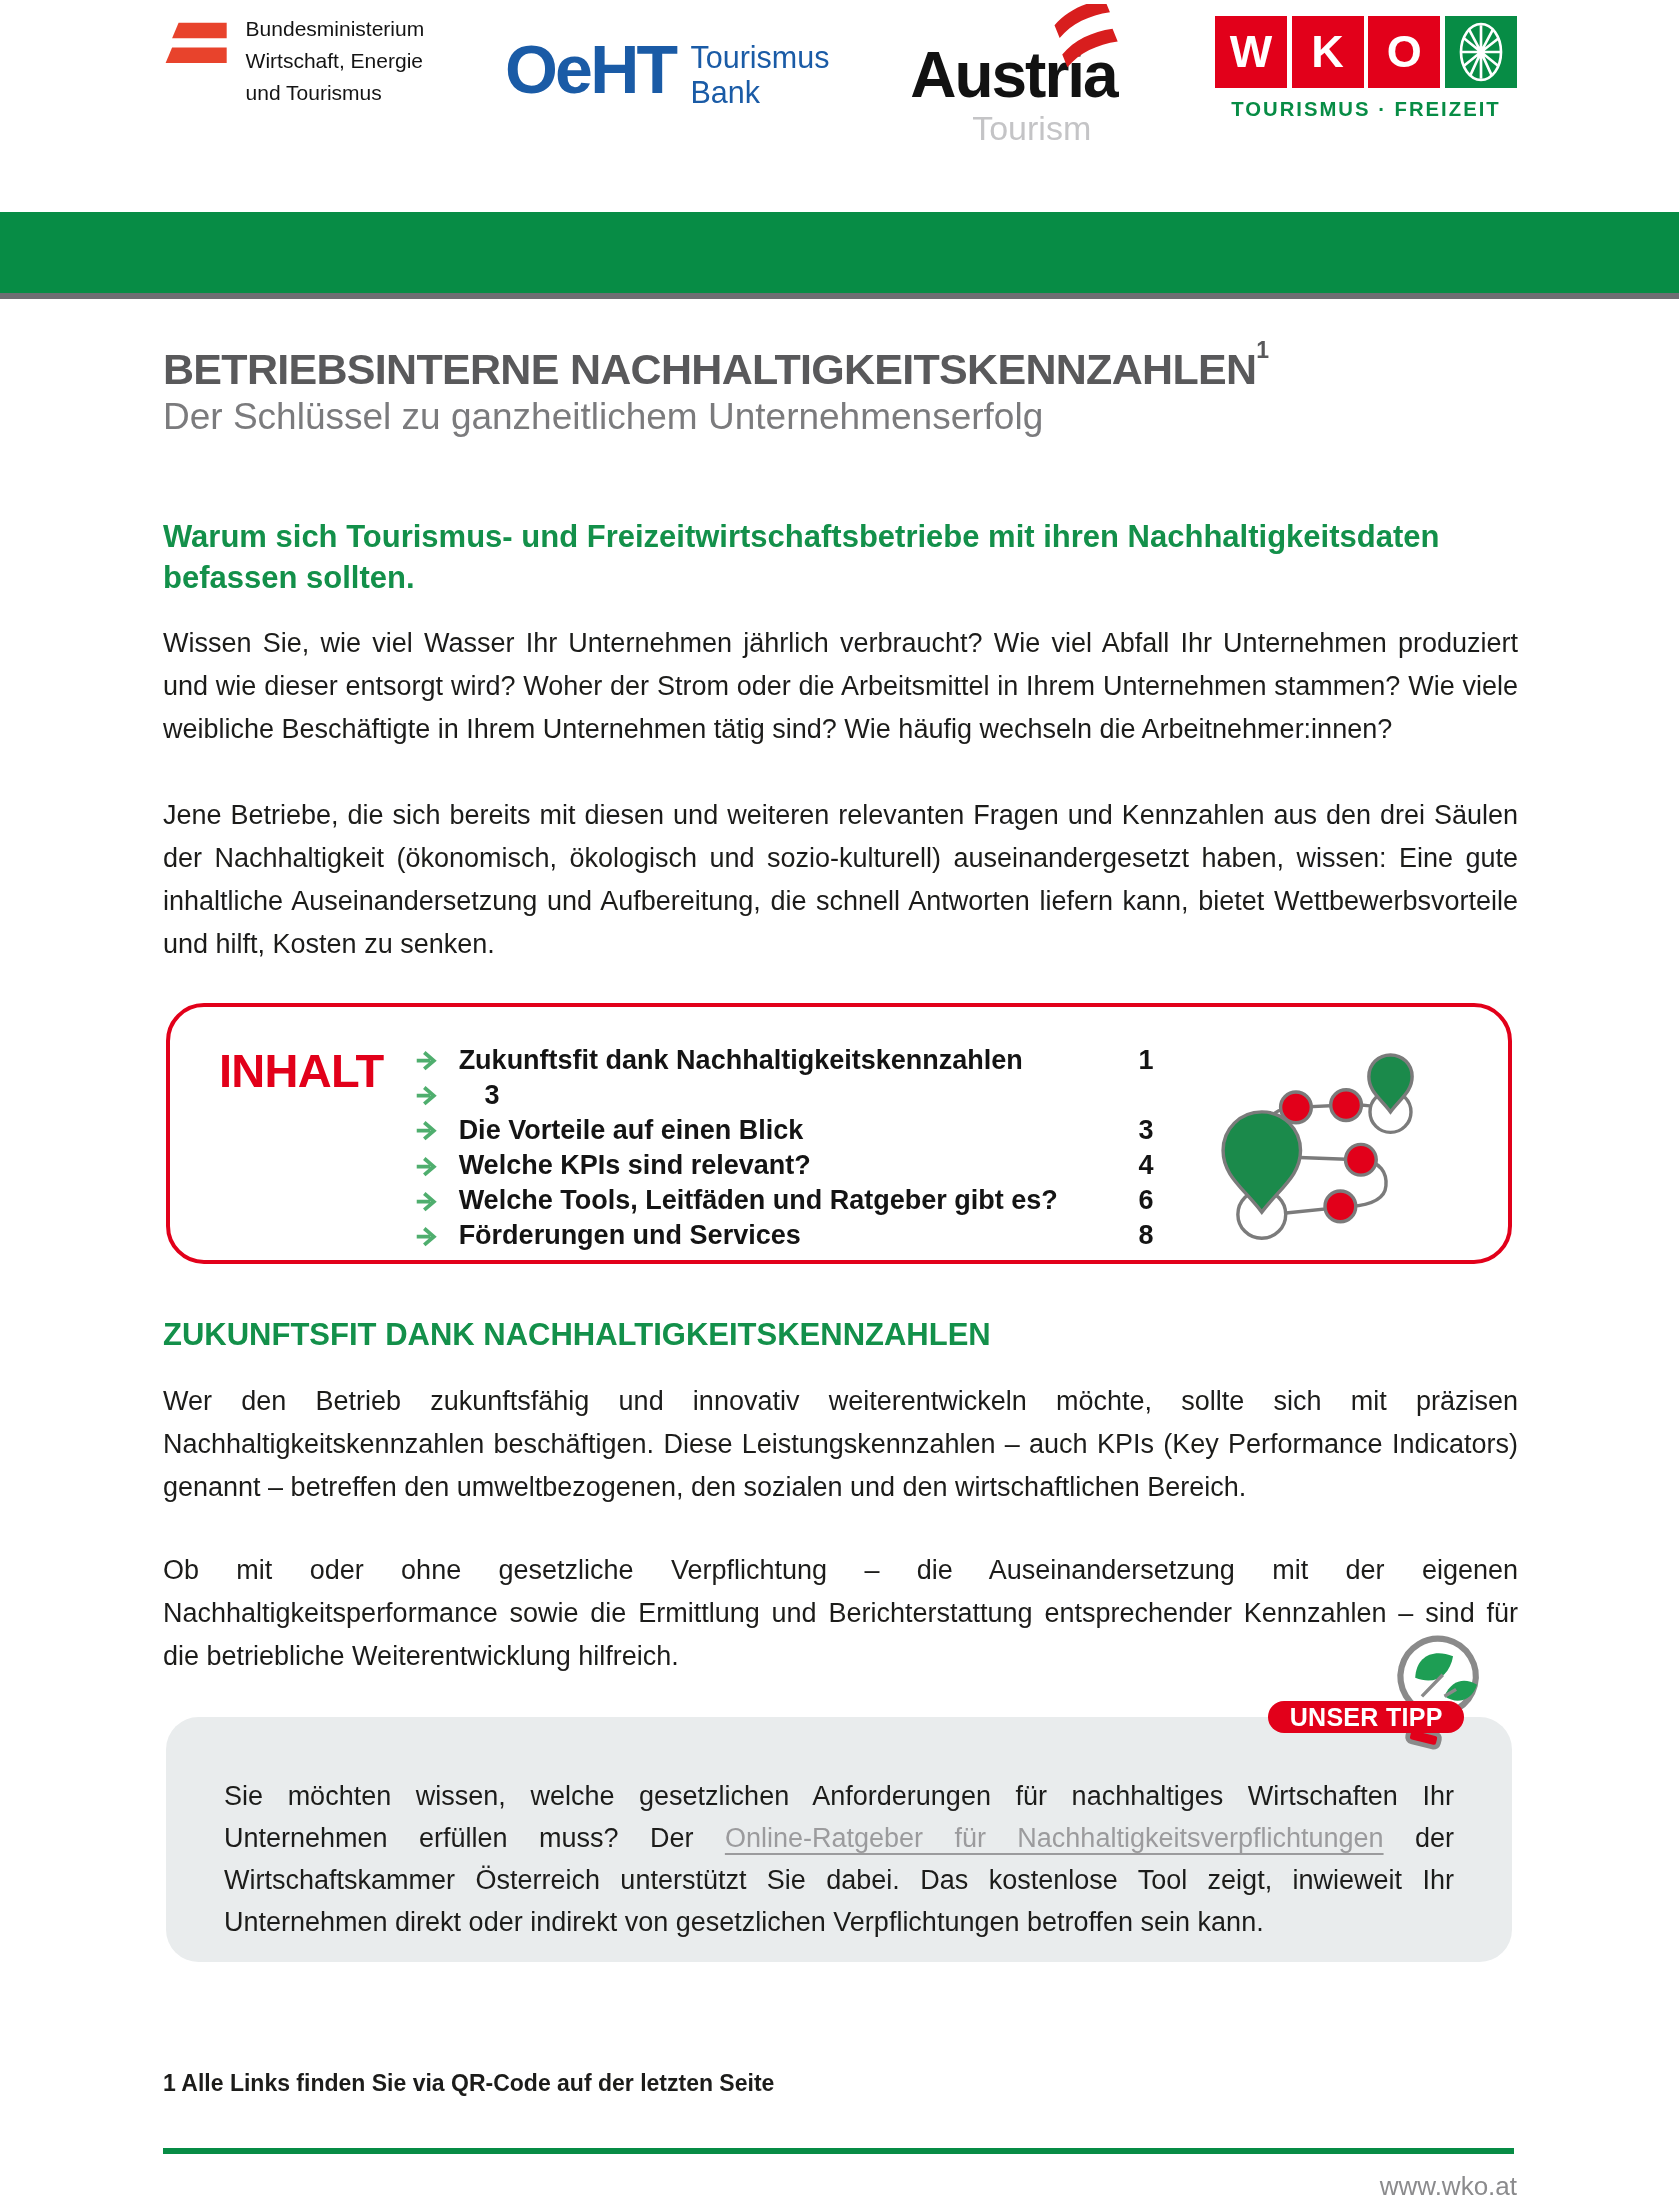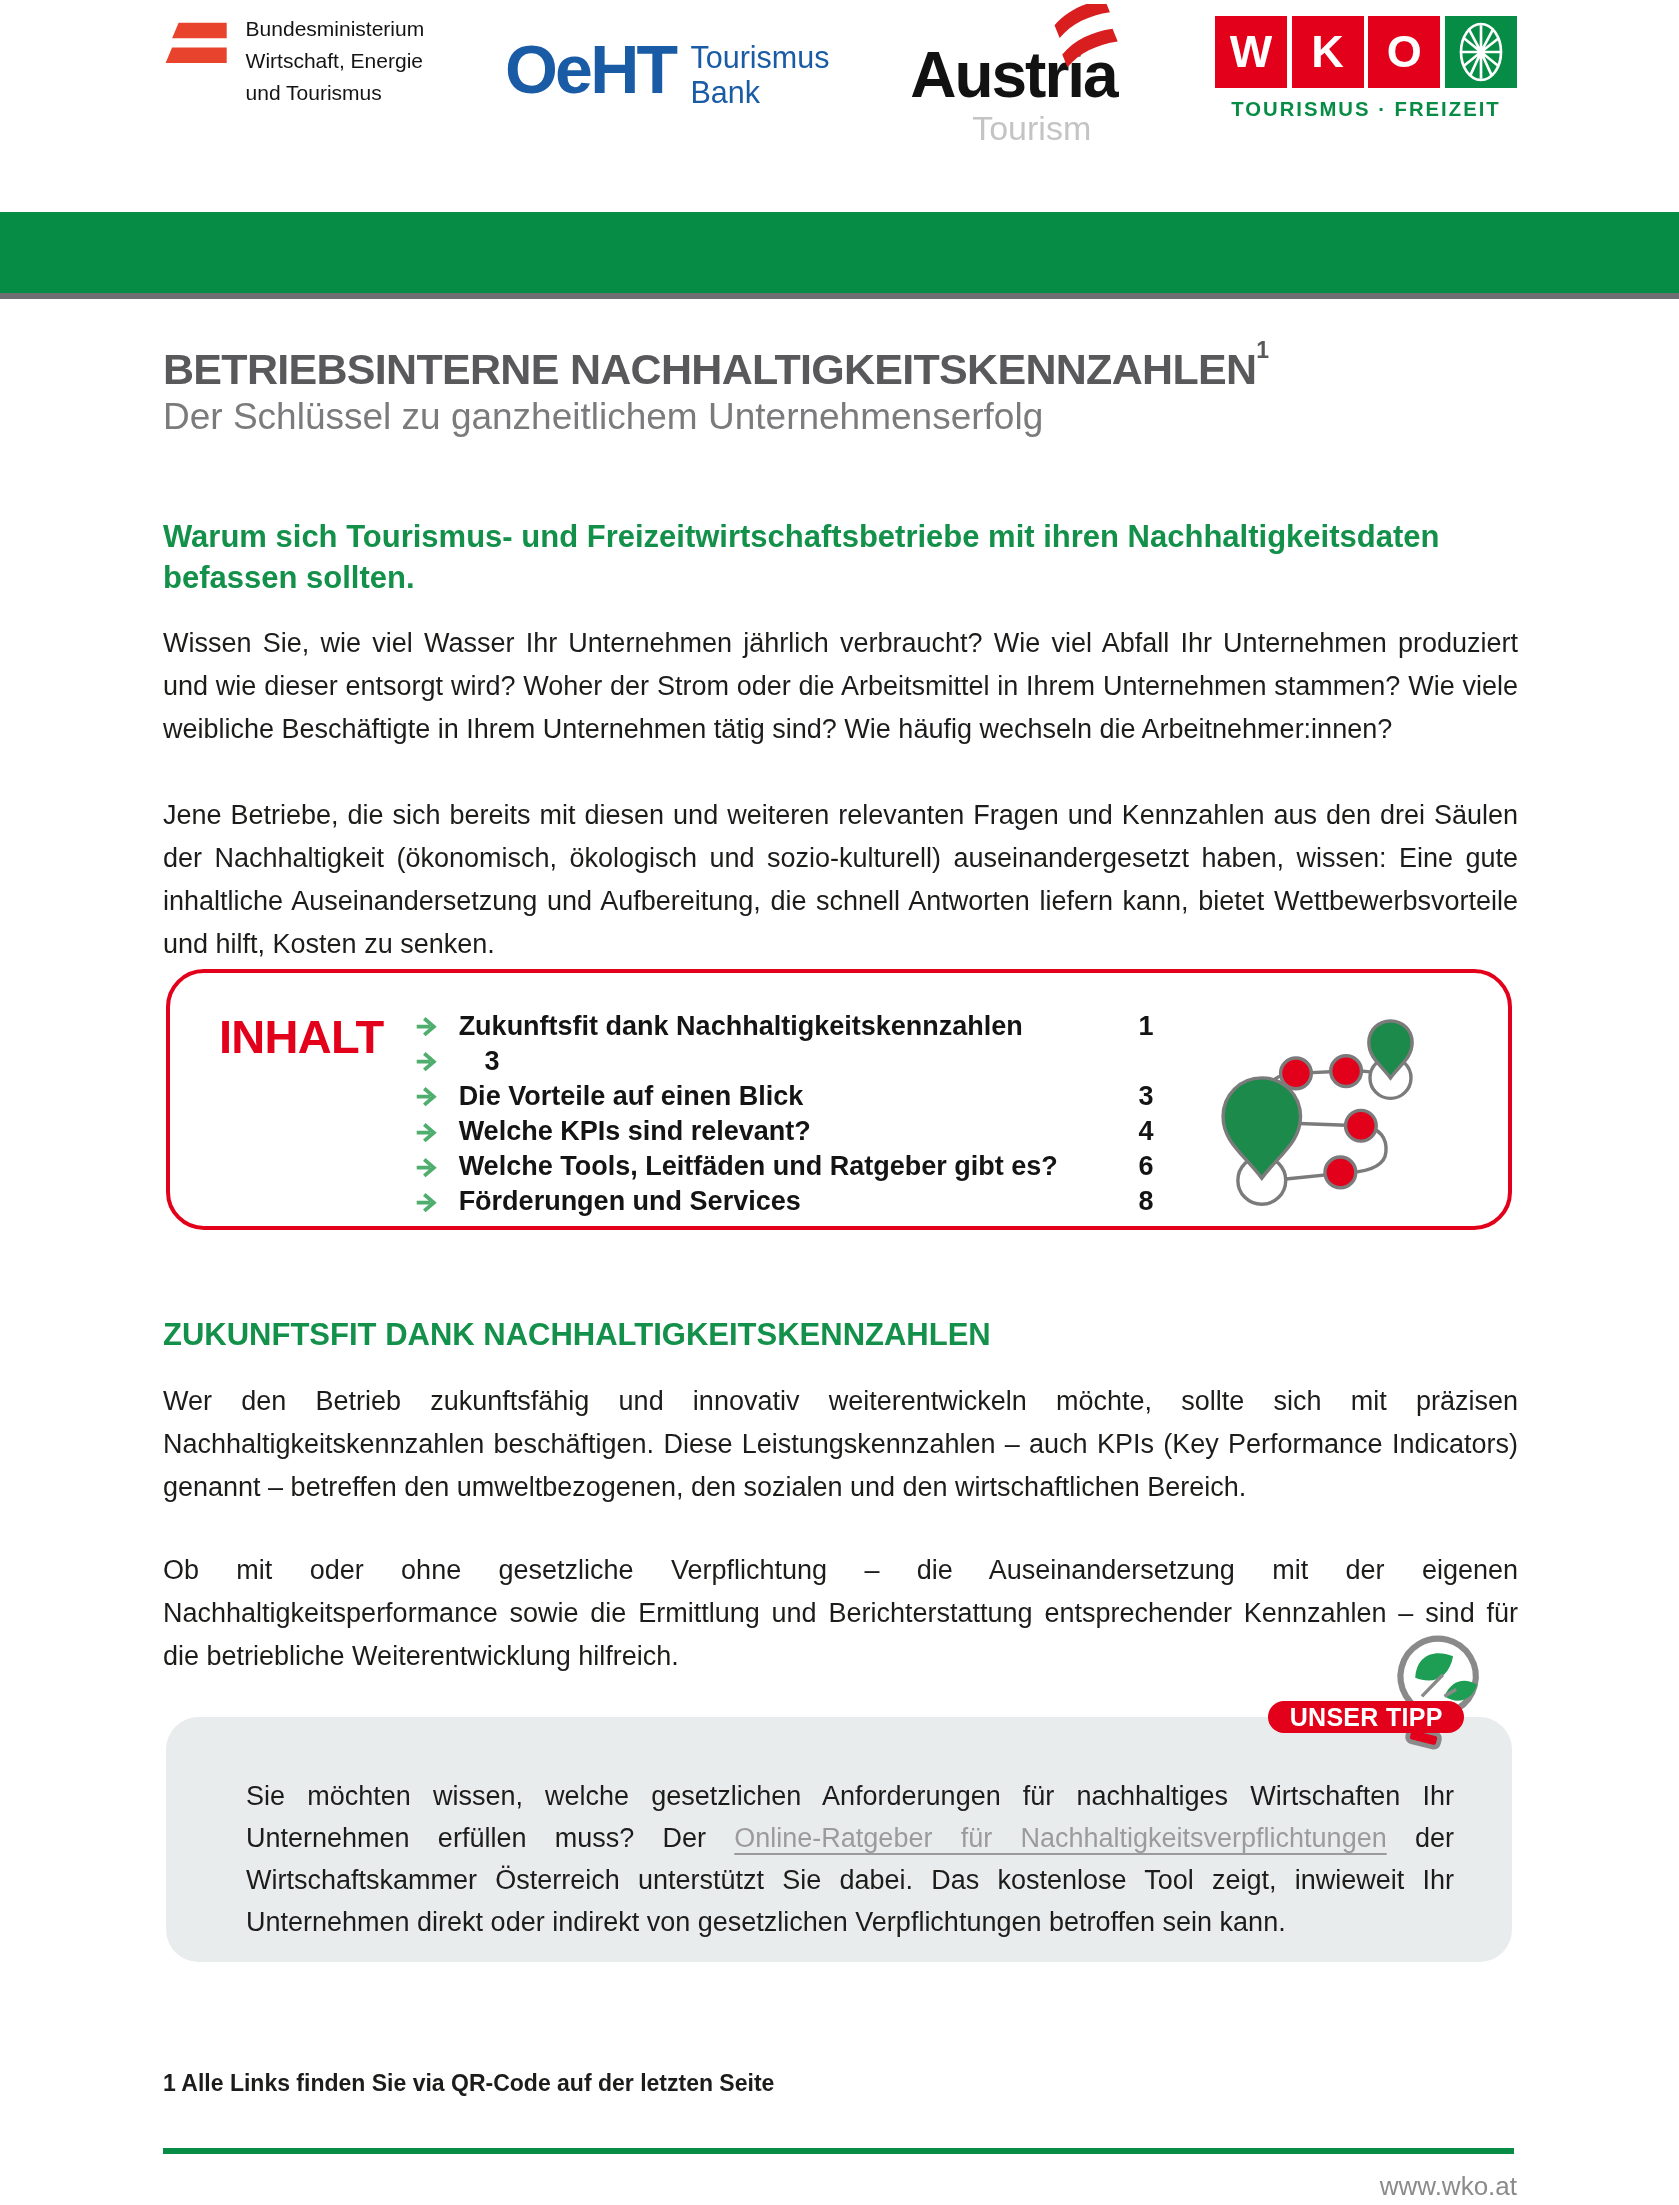--- a/index.html
+++ b/index.html
@@ -33,34 +33,34 @@
   .band{position:absolute;top:212px;left:0;width:1680px;height:81px;background:#078c45;border-bottom:6.8px solid #6e6e73;}
   
   .doc-title{position:absolute;top:337px;left:163px;width:1361px;font-size:43px;font-weight:800;color:#59595b;letter-spacing:-0.7px;}
   .doc-title sup{font-size:23px;vertical-align:26px;font-weight:700;}
   .doc-subtitle{position:absolute;top:396px;left:163px;width:1361px;font-size:37px;font-weight:400;color:#7b7b7d;}
   
   .intro-heading{position:absolute;top:516px;left:163px;width:1361px;font-size:31px;line-height:41px;font-weight:700;color:#13904a;}
   .para{position:absolute;left:163px;width:1355px;font-size:27px;line-height:43px;text-align:justify;color:#1c1c1a;}
   .p1{top:622px;} .p2{top:794px;} .p3{top:1380px;} .p4{top:1549px;}
   
-  .toc-box{position:absolute;top:969px;left:166px;width:1346px;height:261px;border:4.1px solid #e2001a;border-radius:38px;
+  .toc-box{position:absolute;top:1003px;left:166px;width:1346px;height:261px;border:4.1px solid #e2001a;border-radius:38px;
            box-sizing:border-box;display:flex;padding:31px 34px 20.3px 49px;background:#fff;}
   .toc-title{font-size:47px;font-weight:800;color:#e2001a;letter-spacing:-0.7px;margin-right:30px;margin-top:5.4px;}
   .toc-list{width:740px;margin-top:6.8px;}
   .toc-row{display:flex;align-items:center;height:31px;margin-bottom:4.1px;}
   .toc-arrow{width:26px;height:26px;margin-right:19px;flex:0 0 auto;}
   .toc-label{flex:1;font-size:27px;font-weight:700;color:#141414;}
   .toc-page{width:41px;text-align:right;font-size:27px;font-weight:700;color:#141414;}
   .toc-art{width:298px;height:205px;margin-left:auto;margin-top:1.4px;}
   
   .section-heading{position:absolute;top:1317px;left:163px;width:1361px;font-size:31px;font-weight:700;color:#13904a;letter-spacing:0px;}
   
   .tip-box{position:absolute;top:1717px;left:166px;width:1346px;height:245px;background:#e9eced;border-radius:32.5px;
-           box-sizing:border-box;padding:58px 58px 0 80px;z-index:1;}
+           box-sizing:border-box;padding:58px 58px 0 58px;z-index:1;}
   .tip-text{font-size:27px;line-height:42px;text-align:justify;color:#1c1c1a;}
   .tip-link{color:#9b9b9d;text-decoration:underline;text-decoration-thickness:2px;text-underline-offset:6.1px;cursor:pointer;}
   .tip-badge{position:absolute;top:1701px;left:1268px;height:32px;padding:0 21.7px;background:#e2001a;border-radius:20.3px;
              display:flex;align-items:center;color:#fff;font-size:25px;font-weight:700;letter-spacing:0.3px;z-index:3;}
   .tip-bulb{position:absolute;top:1631px;left:1383px;width:103px;height:137px;transform:rotate(14deg);z-index:2;}
   
   .footnote{position:absolute;top:2070px;left:163px;font-size:23px;color:#1c1c1a;font-weight:bold;}
   .footer-rule{position:absolute;top:2148px;left:163px;width:1351px;height:6.1px;background:#078c45;}
   .site{position:absolute;top:2171px;right:163px;font-size:26px;color:#8b8b8d;}
 </style>

